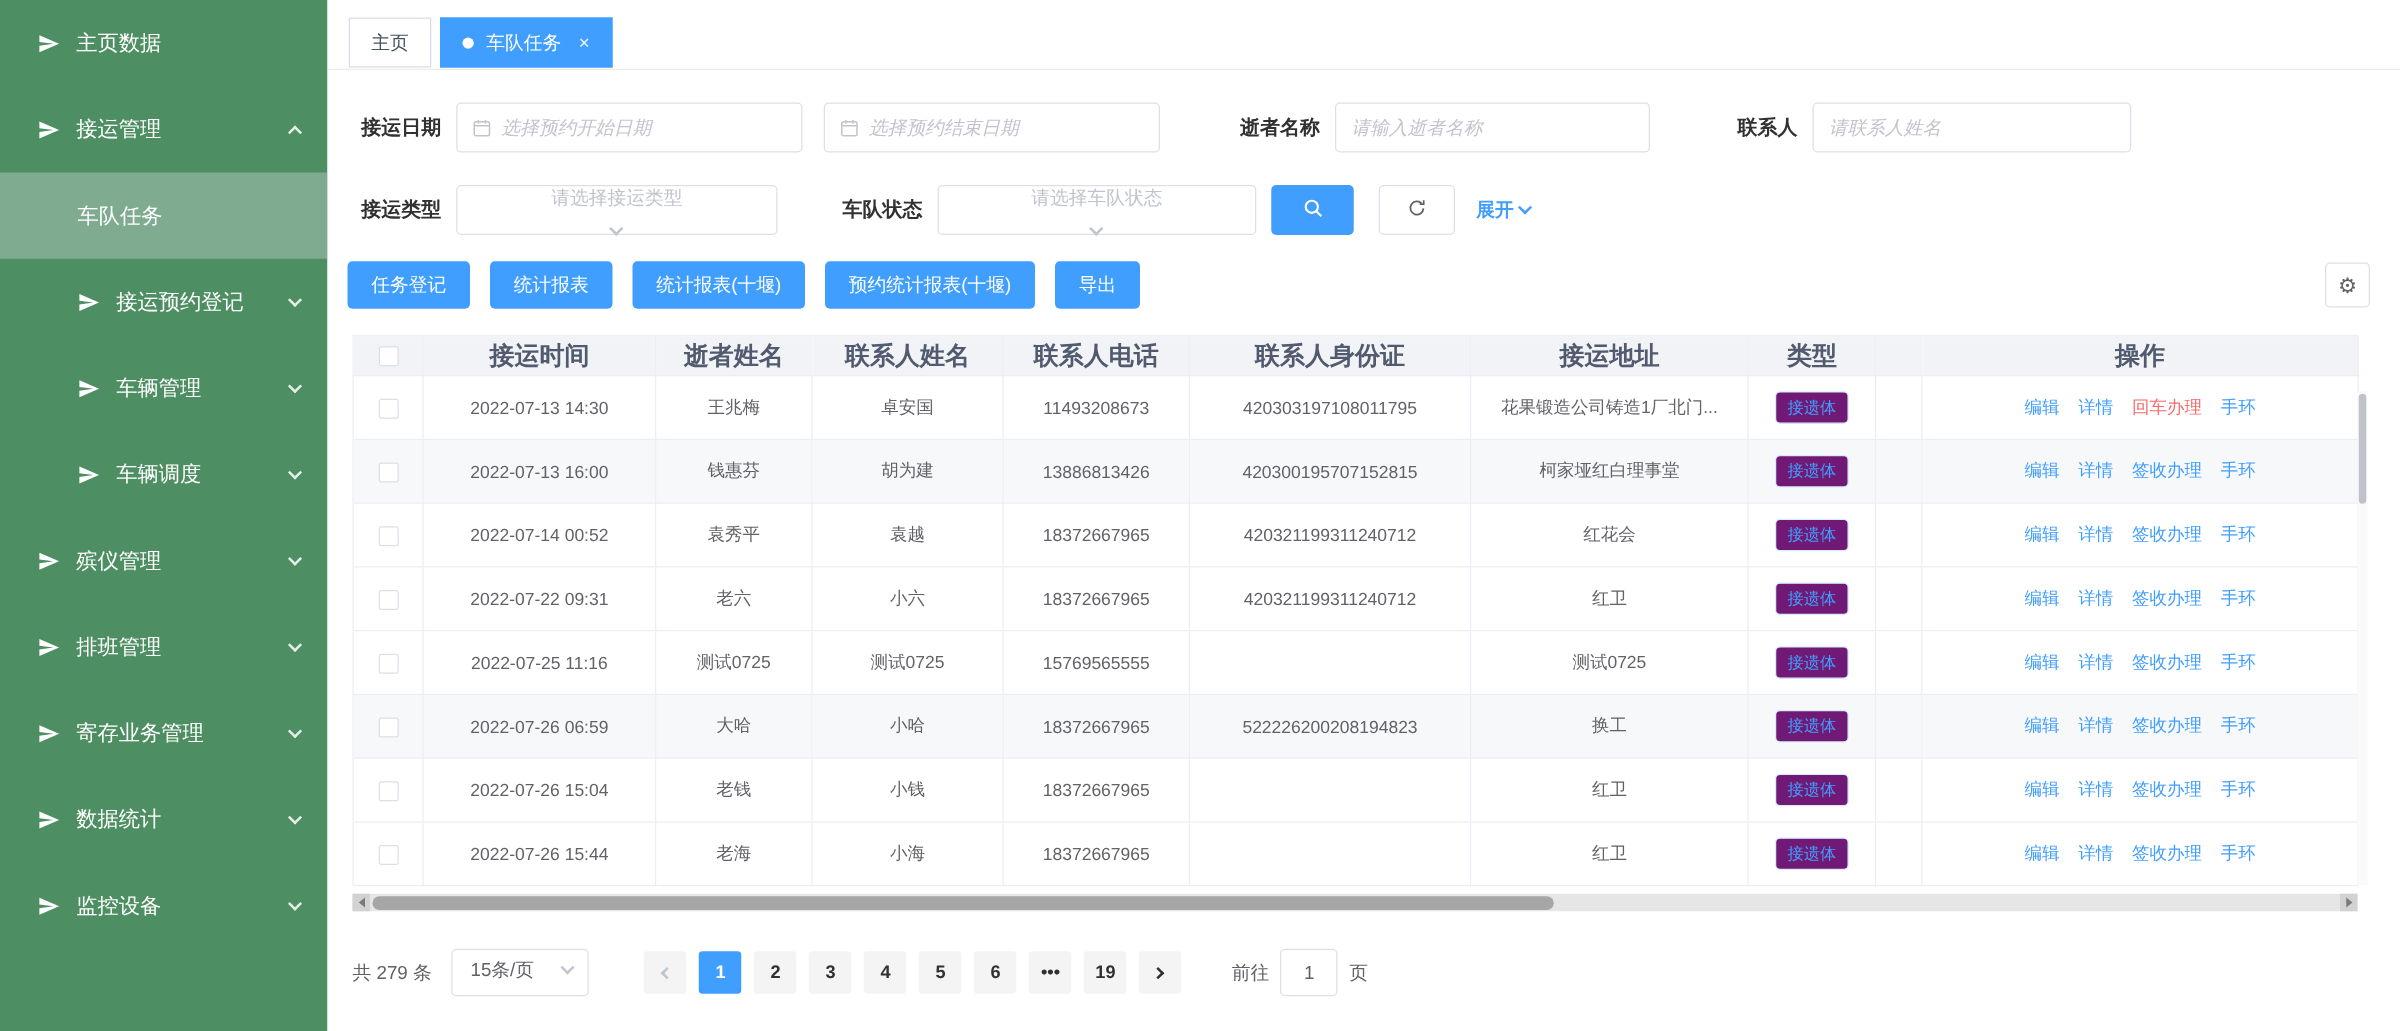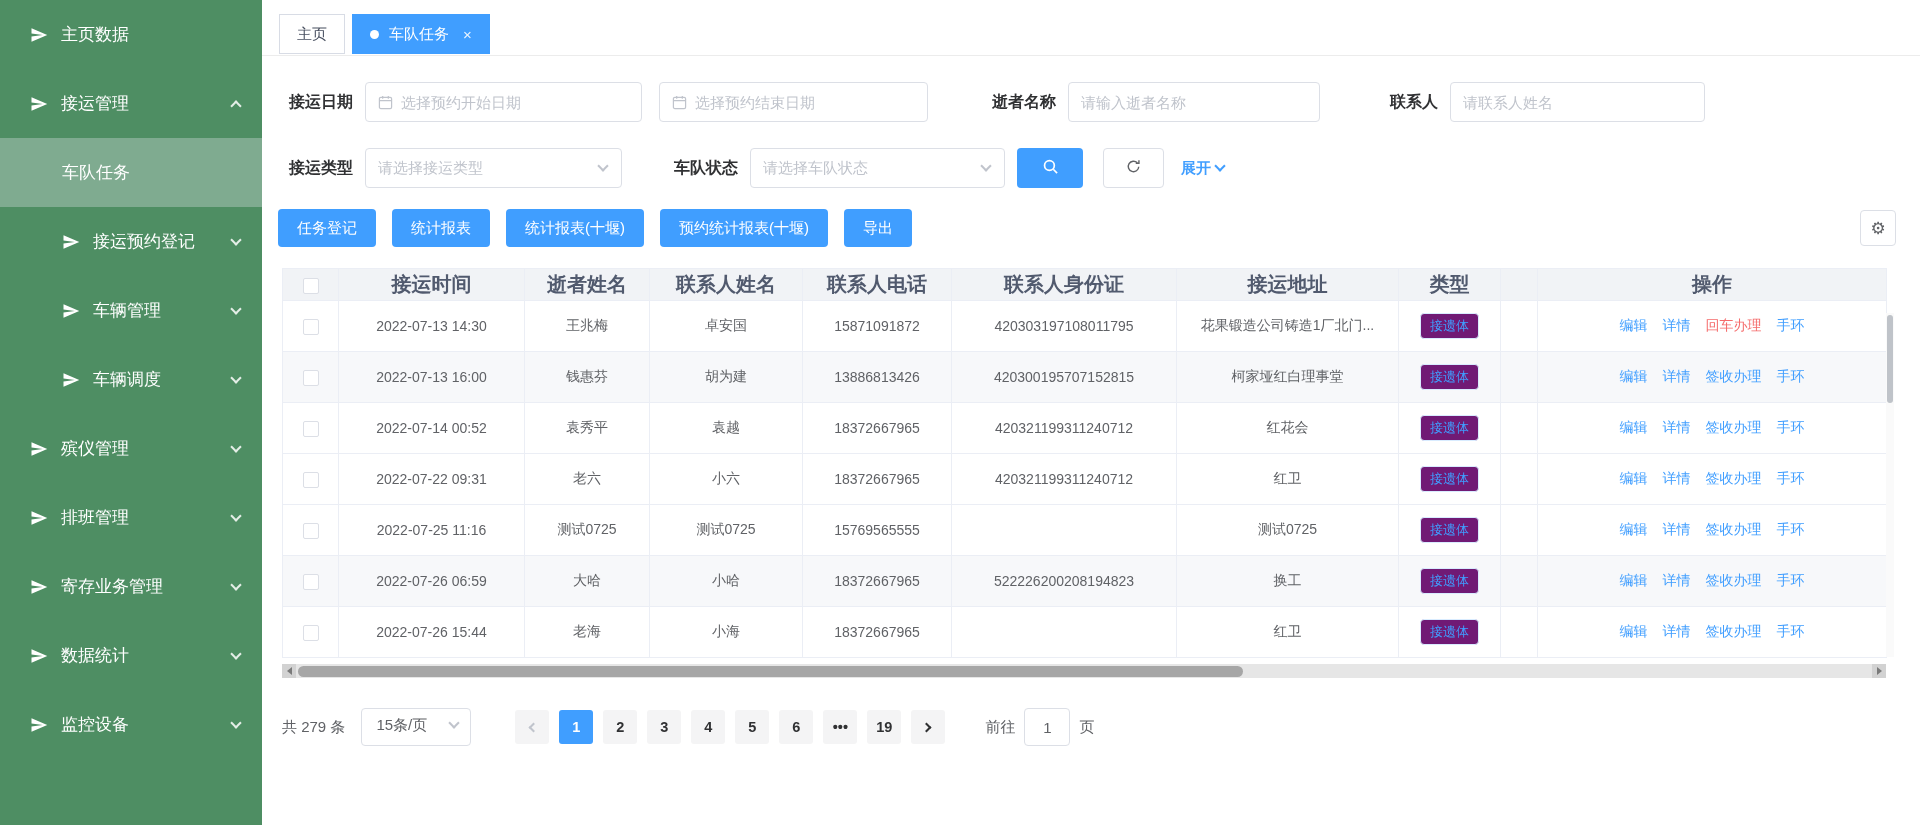--- a/index.html
+++ b/index.html
@@ -31,24 +31,24 @@
   .tab-dot { width:9px; height:9px; border-radius:50%; background:#fff; margin-right:10px; }
   .tab-close { margin-left:14px; font-size:15px; line-height:1; opacity:.9; }
 
   
   .filters { padding:26px 20px 0 20px; }
   .frow { display:flex; align-items:center; height:40px; margin-bottom:26px; }
   .flabel { font-size:16px; font-weight:700; color:#303133; margin-right:12px; white-space:nowrap; }
   .wlab { width:71px; text-align:right; display:inline-block; }
   .inp, .sel { height:40px; border:1px solid #dcdfe6; border-radius:4px; background:#fff;
                display:flex; align-items:center; padding:0 12px; }
-  .inp input { border:none; outline:none; flex:1; min-width:0; font-size:15px; color:#ec4899; height:100%; background:transparent; }
+  .inp input { border:none; outline:none; flex:1; min-width:0; font-size:15px; color:#ec4899; height:100%; background:transparent;font-style:italic; }
   .inp input::placeholder, .goto-inp::placeholder { color:#c0c4cc; }
   .inp-icon { display:inline-flex; margin-right:8px; }
-  .sel { justify-content:space-between; cursor:pointer; }
+  .sel { justify-content:space-between; cursor:pointer;flex-direction:column; }
   .sel-ph { color:#c0c4cc; font-size:15px; }
   .sel-chev { color:#c0c4cc; display:inline-flex; margin-right:2px; }
   .w277{width:277px}.w269{width:269px}.w252{width:252px}.w255{width:255px}.w257{width:257px}
   .ml17{margin-left:17px}.ml64{margin-left:64px}.ml70{margin-left:70px}.ml52{margin-left:52px}
   .ml12{margin-left:12px}.ml20{margin-left:20px}
   .search-btn { width:66px; height:40px; background:#409eff; border:none; border-radius:4px;
                 display:flex; align-items:center; justify-content:center; cursor:pointer; }
   .refresh-btn { width:61px; height:40px; background:#fff; border:1px solid #dcdfe6; border-radius:4px;
                  display:flex; align-items:center; justify-content:center; cursor:pointer; }
   .expand { color:#409eff; font-size:15px; display:inline-flex; align-items:center; gap:5px;
@@ -346,21 +346,21 @@
               <th></th>
               <th>操作</th>
             </tr>
           </thead>
         <tbody id="tbody">
             <tr class="">
               <td><span class="cb"></span></td>
               <td>2022-07-13 14:30</td>
               <td>王兆梅</td>
               <td>卓安国</td>
-              <td>15871091872</td>
+              <td>11493208673</td>
               <td>420303197108011795</td>
               <td>花果锻造公司铸造1厂北门...</td>
               <td><span class="tag">接遗体</span></td>
               <td></td>
               <td>
                 <div class="acts">
                   <span class="act">编辑</span>
                   <span class="act">详情</span>
                   <span class="act red">回车办理</span>
                   <span class="act">手环</span>
@@ -444,20 +444,39 @@
               </td>
             </tr>
             <tr class="shaded">
               <td><span class="cb"></span></td>
               <td>2022-07-26 06:59</td>
               <td>大哈</td>
               <td>小哈</td>
               <td>18372667965</td>
               <td>522226200208194823</td>
               <td>换工</td>
+              <td><span class="tag">接遗体</span></td>
+              <td></td>
+              <td>
+                <div class="acts">
+                  <span class="act">编辑</span>
+                  <span class="act">详情</span>
+                  <span class="act">签收办理</span>
+                  <span class="act">手环</span>
+                </div>
+              </td>
+            </tr>
+            <tr class="">
+              <td><span class="cb"></span></td>
+              <td>2022-07-26 15:04</td>
+              <td>老钱</td>
+              <td>小钱</td>
+              <td>18372667965</td>
+              <td></td>
+              <td>红卫</td>
               <td><span class="tag">接遗体</span></td>
               <td></td>
               <td>
                 <div class="acts">
                   <span class="act">编辑</span>
                   <span class="act">详情</span>
                   <span class="act">签收办理</span>
                   <span class="act">手环</span>
                 </div>
               </td>

